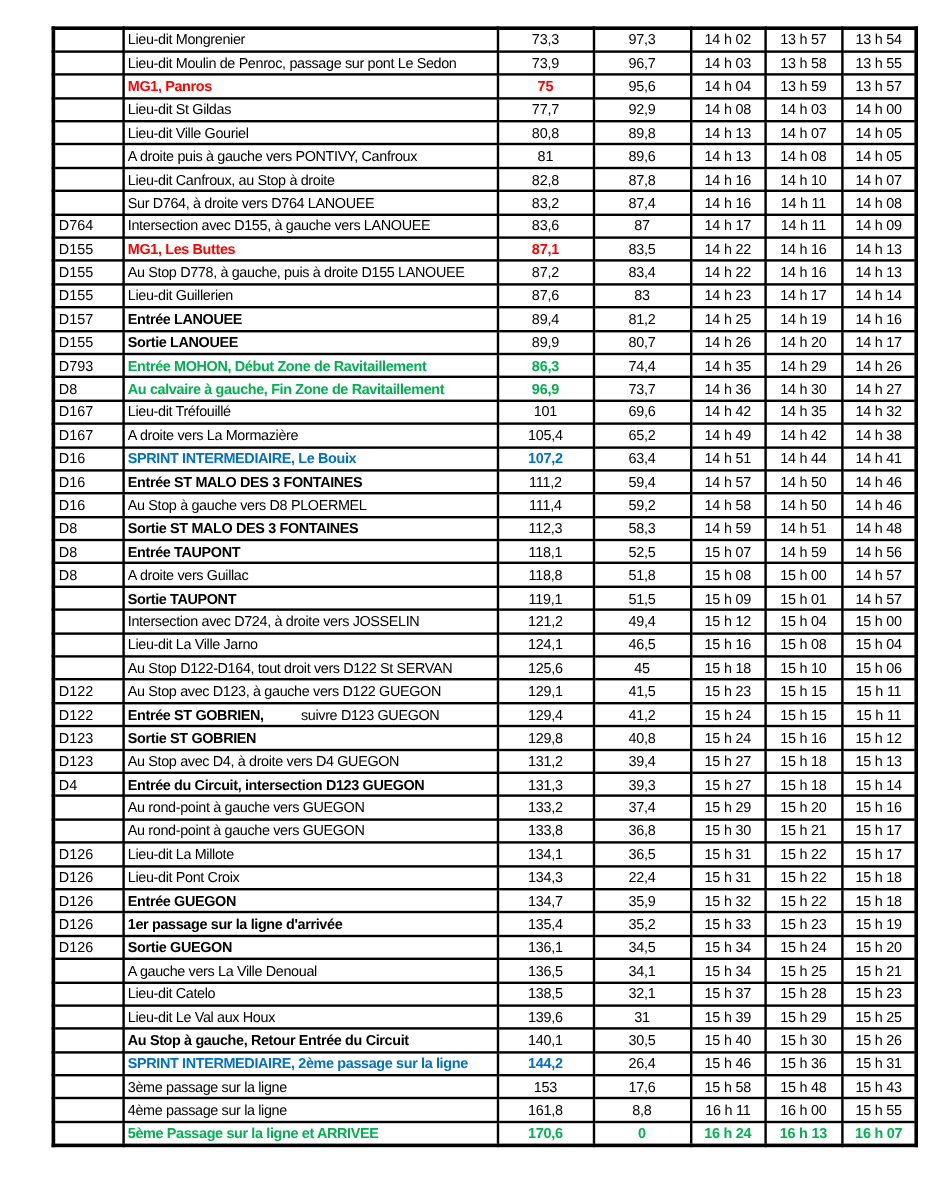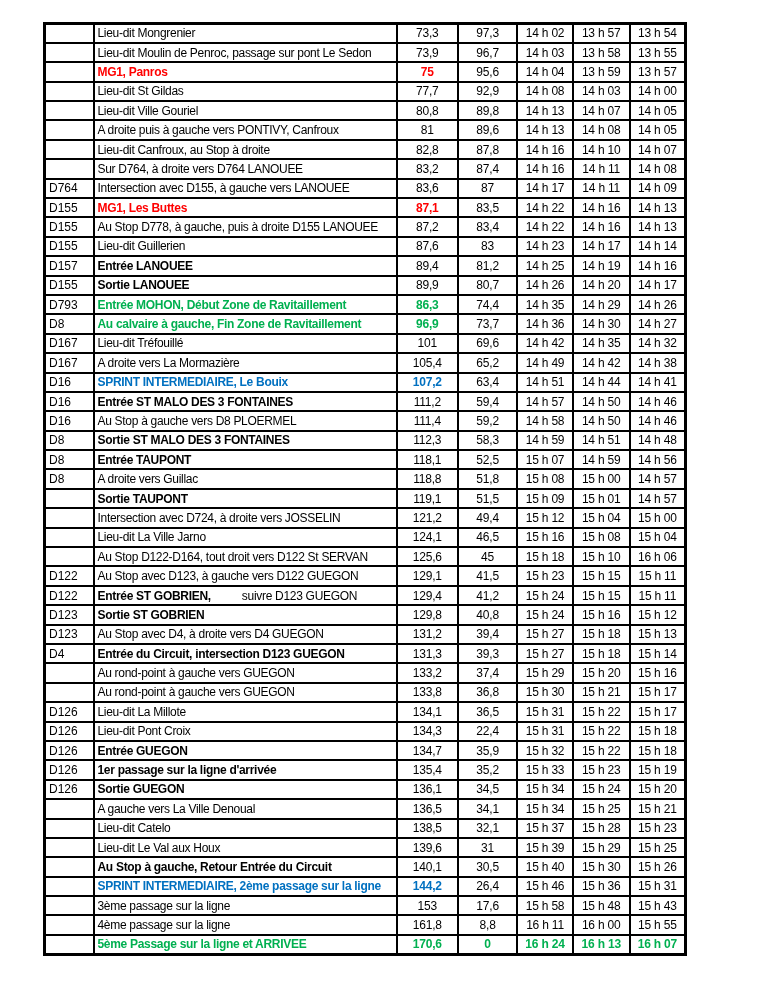--- a/index.html
+++ b/index.html
@@ -1,18 +1,18 @@
 <!DOCTYPE html>
 <html style="--c-red: #ff0000; --c-green: #00b050; --c-blue: #0070c0;"><head>
 <meta charset="utf-8">
 <style>
   html, body { margin: 0; padding: 0; background: #ffffff; }
   .page {
     position: relative;
-    width: 687px;
+    width: 779px;
     height: 989px;
     background: #ffffff;
     font-family: "Liberation Sans", sans-serif;
     overflow: hidden;
   }
   table.route {
     position: absolute;
     left: 43px;
     top: 22px;
     border-collapse: collapse;
@@ -303,21 +303,21 @@
           <td class="time-col">15 h 08</td>
           <td class="time-col">15 h 04</td>
         </tr>
         <tr class="s-normal">
           <td class="road-col"></td>
           <td class="desc-col"><span class="desc-main">Au Stop D122-D164, tout droit vers D122 St SERVAN</span></td>
           <td class="num-col"><span class="km-val">125,6</span></td>
           <td class="num-col">45</td>
           <td class="time-col">15 h 18</td>
           <td class="time-col">15 h 10</td>
-          <td class="time-col">16 h 06</td>
+          <td class="time-col">15 h 06</td>
         </tr>
         <tr class="s-normal">
           <td class="road-col">D122</td>
           <td class="desc-col"><span class="desc-main">Au Stop avec D123, à gauche vers D122 GUEGON</span></td>
           <td class="num-col"><span class="km-val">129,1</span></td>
           <td class="num-col">41,5</td>
           <td class="time-col">15 h 23</td>
           <td class="time-col">15 h 15</td>
           <td class="time-col">15 h 11</td>
         </tr>

